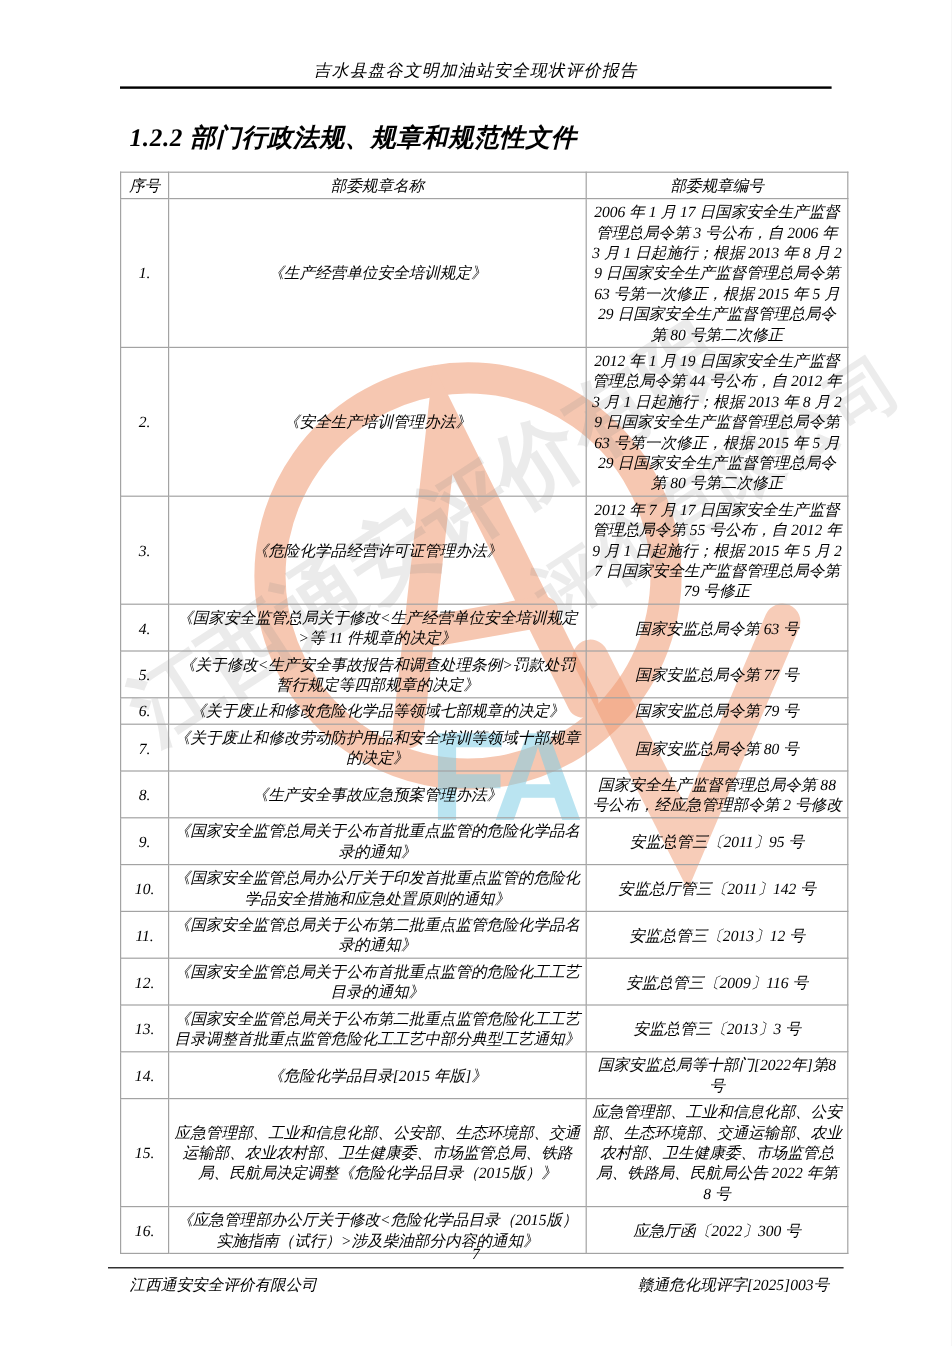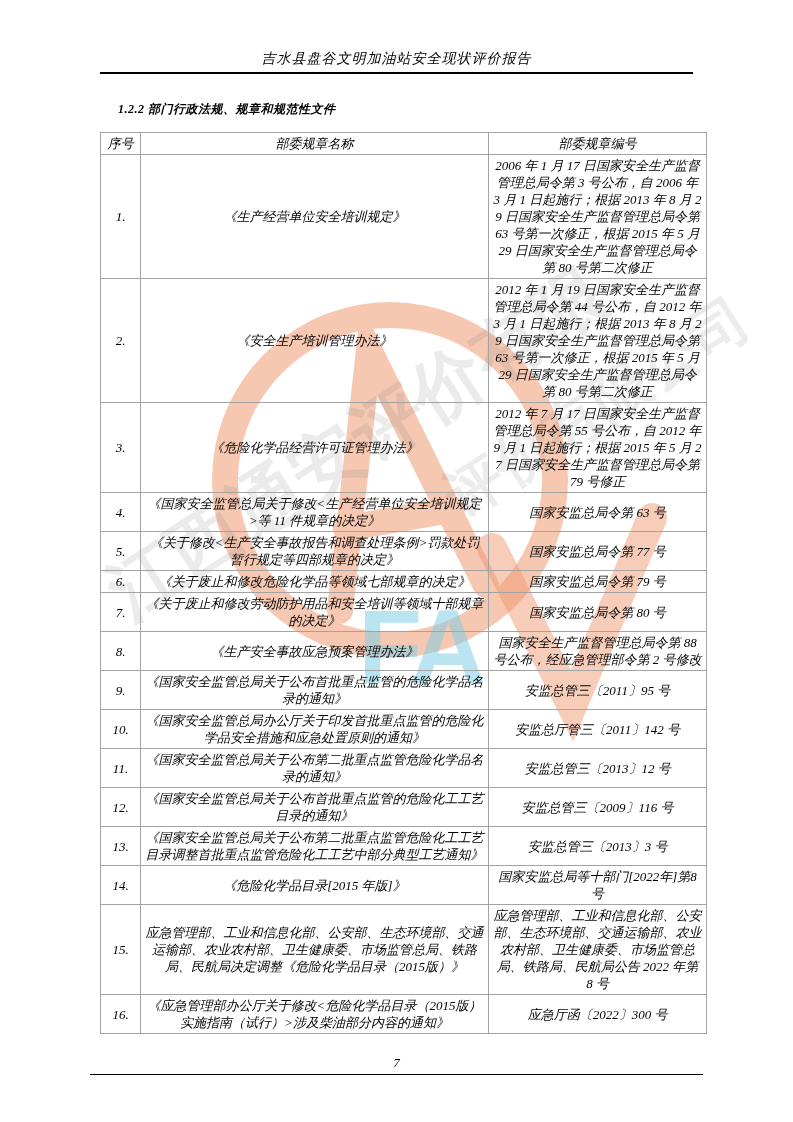--- a/index.html
+++ b/index.html
@@ -28,22 +28,22 @@
     margin-top:50px;
     text-align:center;
     font-size:14px;
     letter-spacing:1px;
   }
   .header-rule{
     border:none;border-top:2px solid #000;
     margin:4px 0 0 0;
   }
   .section-title{
-    margin:27px 0 14px 18px;
-    font-size:12px;
+    margin:27px 0 14px 8px;
+    font-size:21px;
     font-weight:bold;
     letter-spacing:0.5px;
   }
   table.reg-table{
     width:100%;
     border-collapse:collapse;
     table-layout:fixed;
     font-size:13px;
     line-height:17px;
   }
@@ -237,16 +237,20 @@
           <td>16.</td>
           <td>《应急管理部办公厅关于修改&lt;危险化学品目录（2015版）实施指南（试行）&gt;涉及柴油部分内容的通知》</td>
           <td>应急厅函〔2022〕300 号</td>
         </tr>
       </tbody>
     </table>
 
     <div class="footer">
       <div class="page-number">7</div>
       <hr class="footer-rule">
+      <div class="footer-row">
+        <span>江西通安安全评价有限公司</span>
+        <span>赣通危化现评字[2025]003号</span>
+      </div>
     </div>
 
   </div>
 </div>
 
 </body></html>

